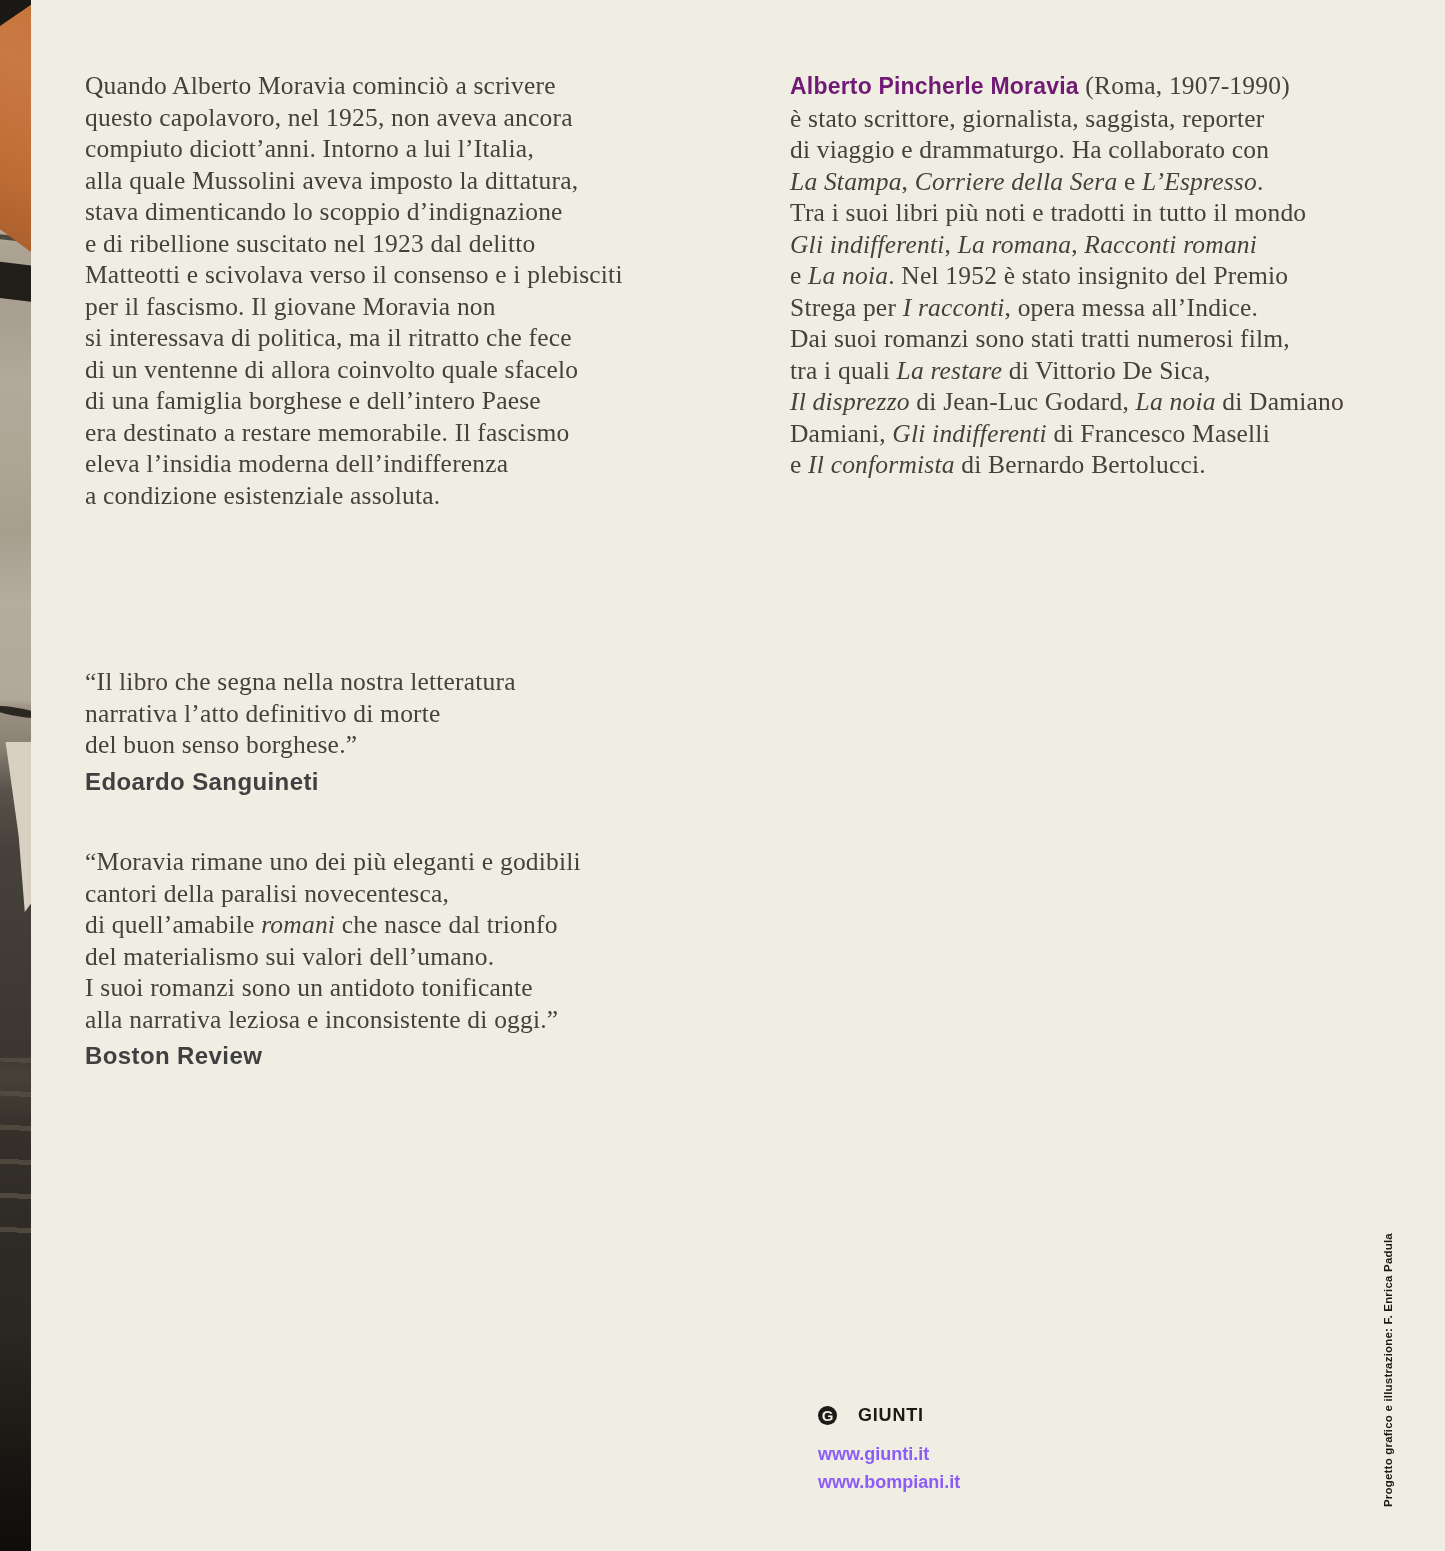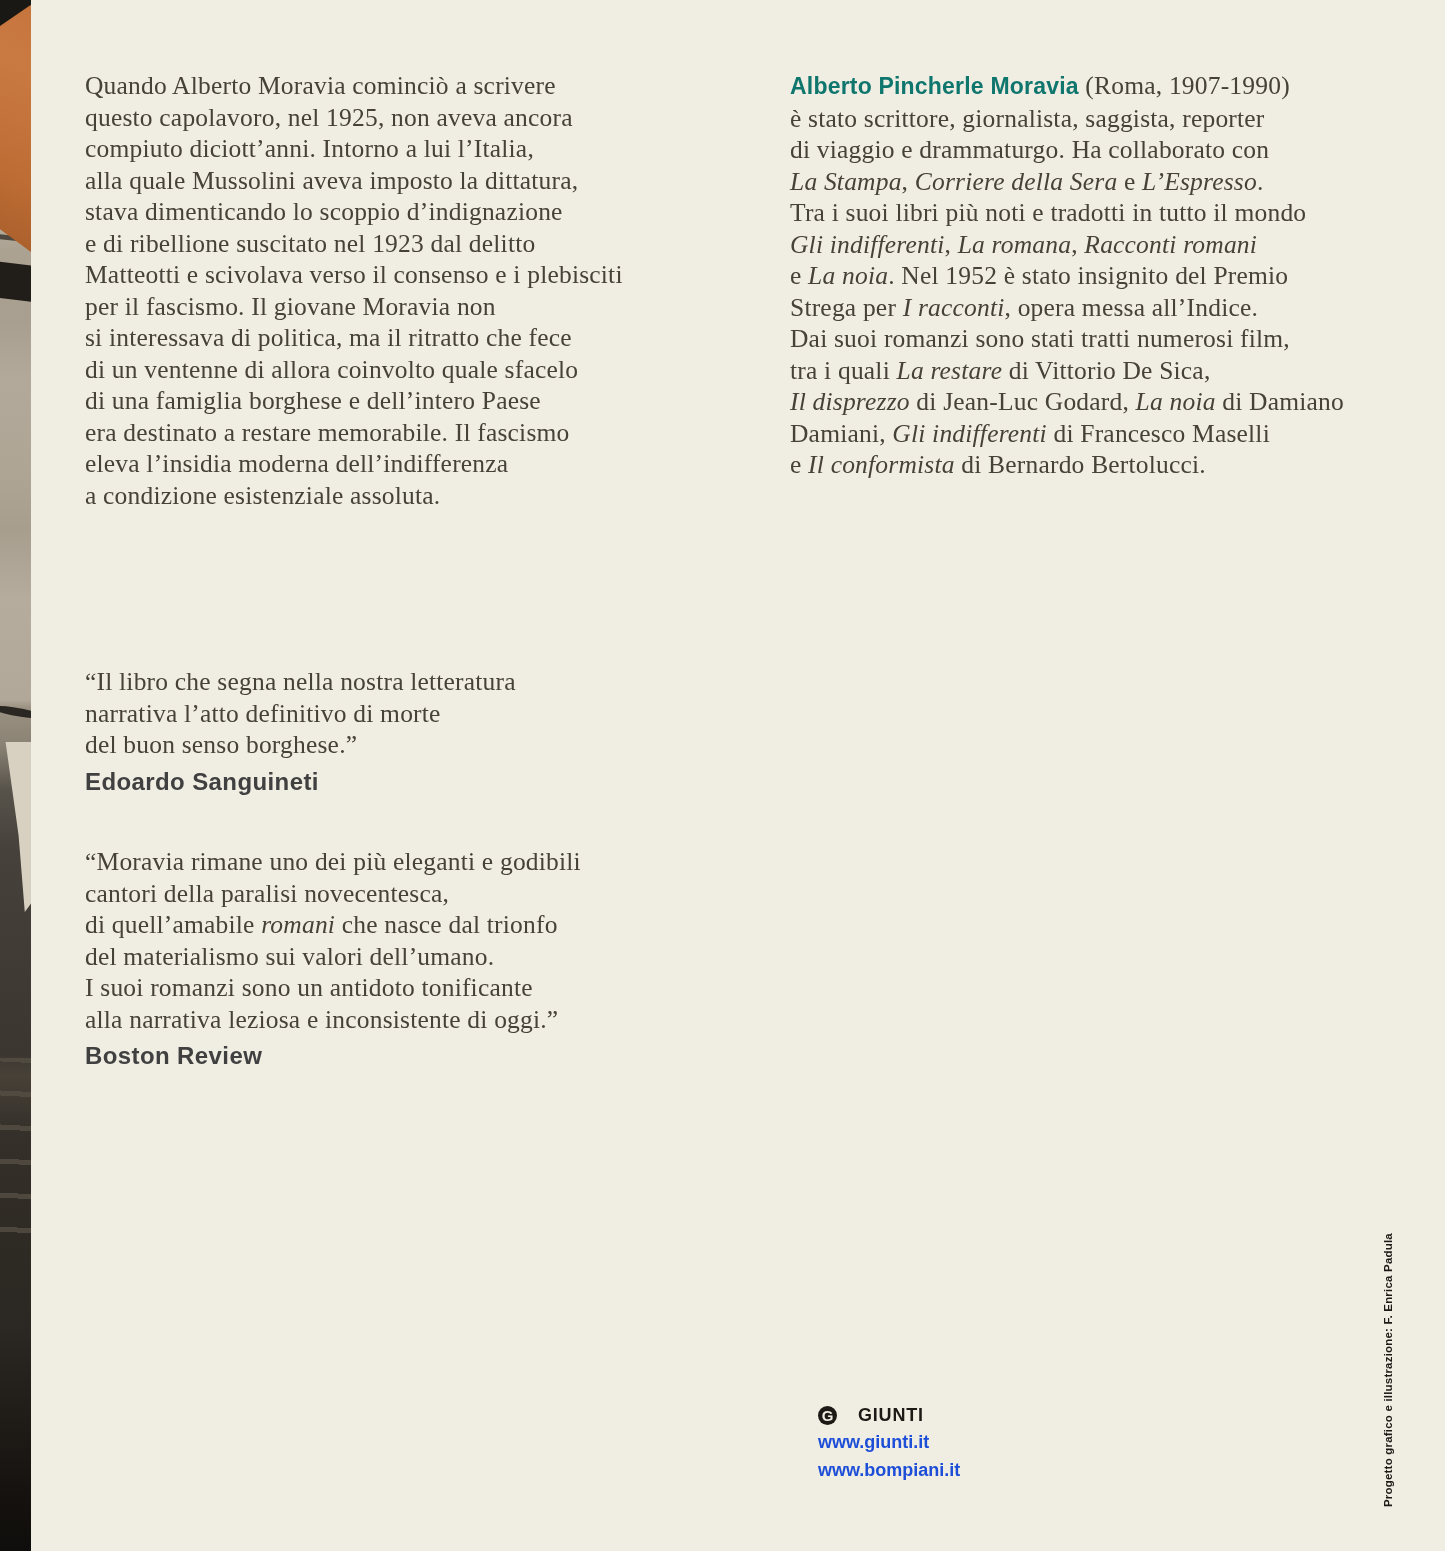--- a/index.html
+++ b/index.html
@@ -41,21 +41,21 @@
   }
   .strip-black-top{left:0;top:0;width:31px;height:26px;background:#1a1814;
     clip-path:polygon(0 0,100% 0,100% 18%,0 100%);}
 
   
   .tblock{position:absolute;font-size:25.5px;line-height:31.5px;letter-spacing:.2px;color:#474239;}
   .tline{white-space:nowrap;}
   .tline .it{font-style:italic;}
   .tline .accent{
     font-family:"Liberation Sans",sans-serif;font-weight:bold;
-    color:#0f766e;font-size:23px;letter-spacing:.2px;
+    color:#701a75;font-size:23px;letter-spacing:.2px;
   }
   .synopsis{left:85px;top:70px;}
   .quote1{left:85px;top:666px;}
   .quote2{left:85px;top:846px;}
   .bio{left:790px;top:70px;}
   .attribution{
     font-family:"Liberation Sans",sans-serif;font-weight:bold;
     color:#404040;font-size:24px;line-height:30px;letter-spacing:.4px;
     margin-top:6px;white-space:nowrap;
   }
@@ -65,22 +65,22 @@
   .logo-row{display:flex;align-items:center;gap:5px;height:26px;}
   .logo-disc{
     width:19px;height:19px;border-radius:50%;background:#1d1a16;
     color:#f0ede3;font-family:"Liberation Sans",sans-serif;font-weight:bold;
     font-size:15px;line-height:19px;text-align:center;display:block;
   }
   .logo-name{
     font-family:"Liberation Sans",sans-serif;font-weight:bold;
     font-size:18px;letter-spacing:.8px;color:#1d1a16;margin-left:16px;
   }
-  .urls{margin-top:0;font-family:"Liberation Sans",sans-serif;font-weight:bold;
-    font-size:18px;line-height:28px;color:#1d4ed8;}
+  .urls{margin-top:12px;font-family:"Liberation Sans",sans-serif;font-weight:bold;
+    font-size:18px;line-height:28px;color:#8b5cf6;}
   .urls div{white-space:nowrap;}
 
   
   .credit{position:absolute;left:1382px;top:1235px;width:16px;height:280px;}
   .credit-inner{
     display:block;white-space:nowrap;
     font-family:"Liberation Sans",sans-serif;font-weight:bold;
     font-size:11.5px;color:#1d1a16;letter-spacing:.2px;
     transform:rotate(-90deg) translateX(-272px);
     transform-origin:0 0;

